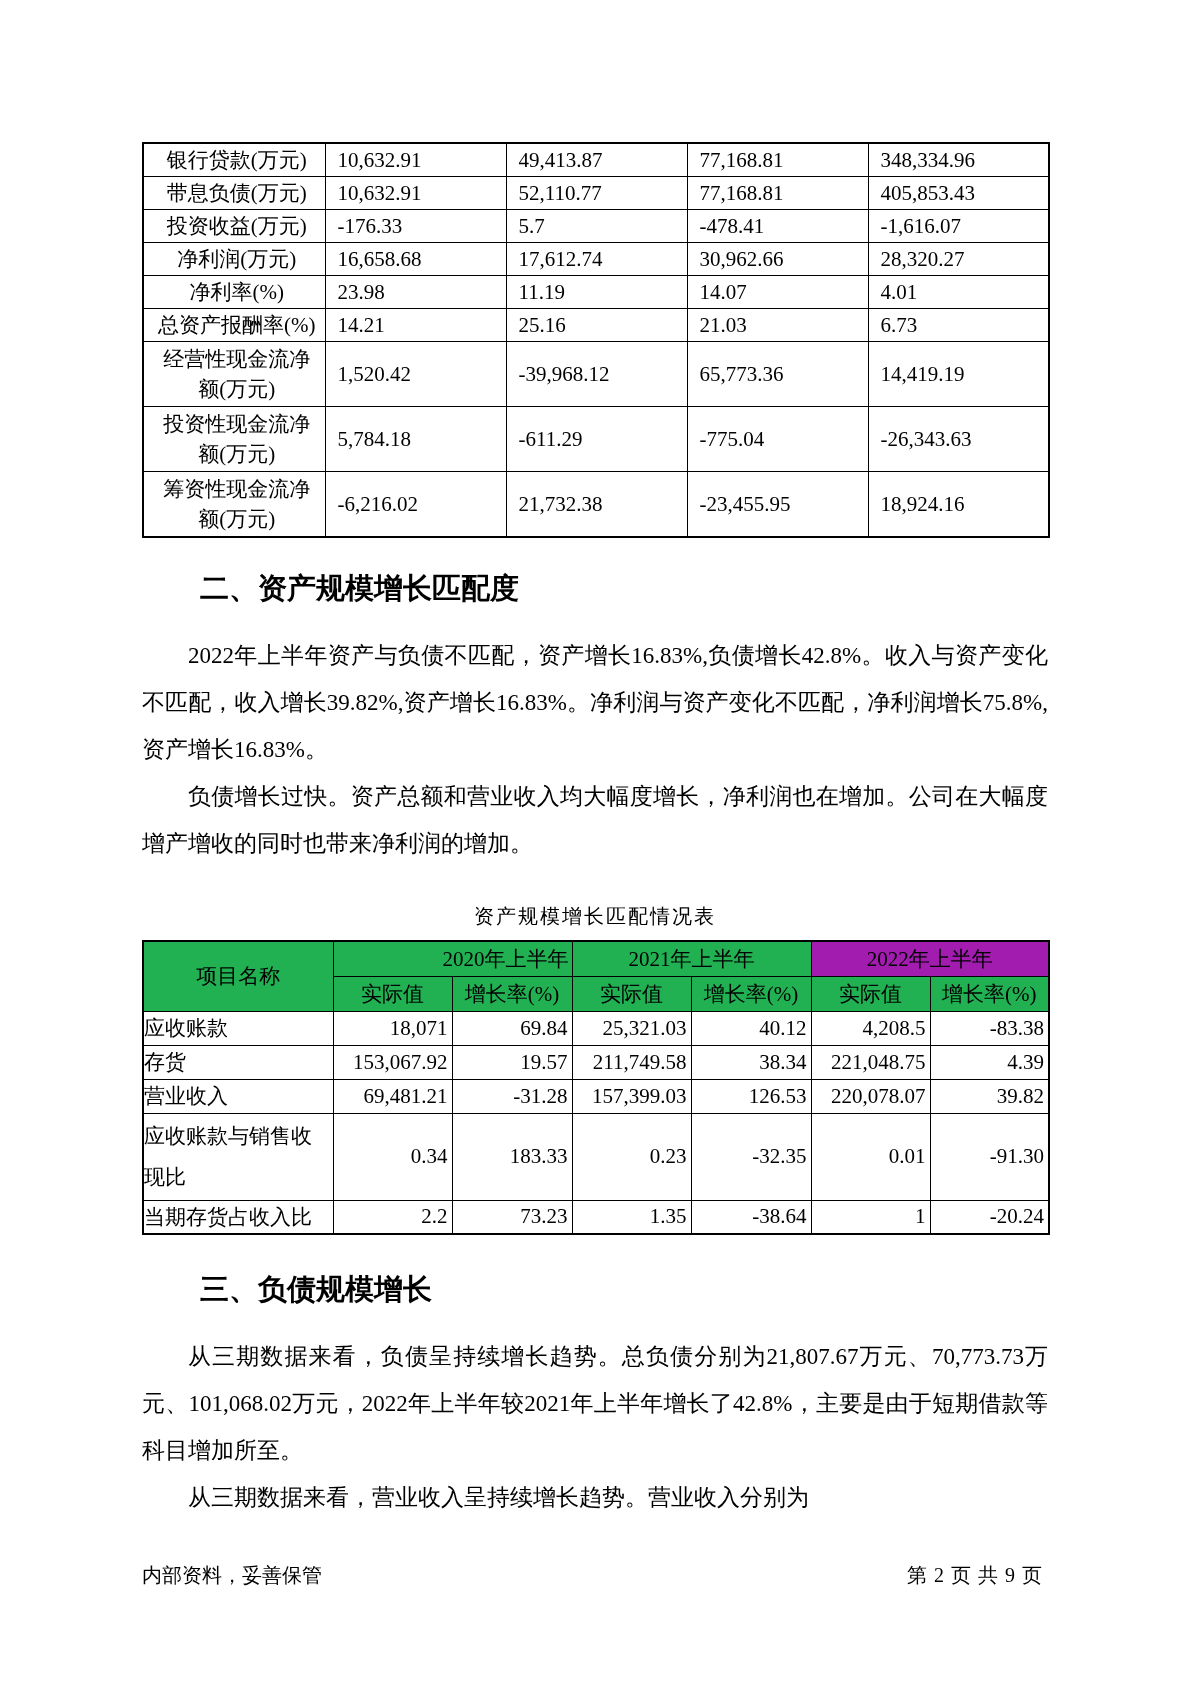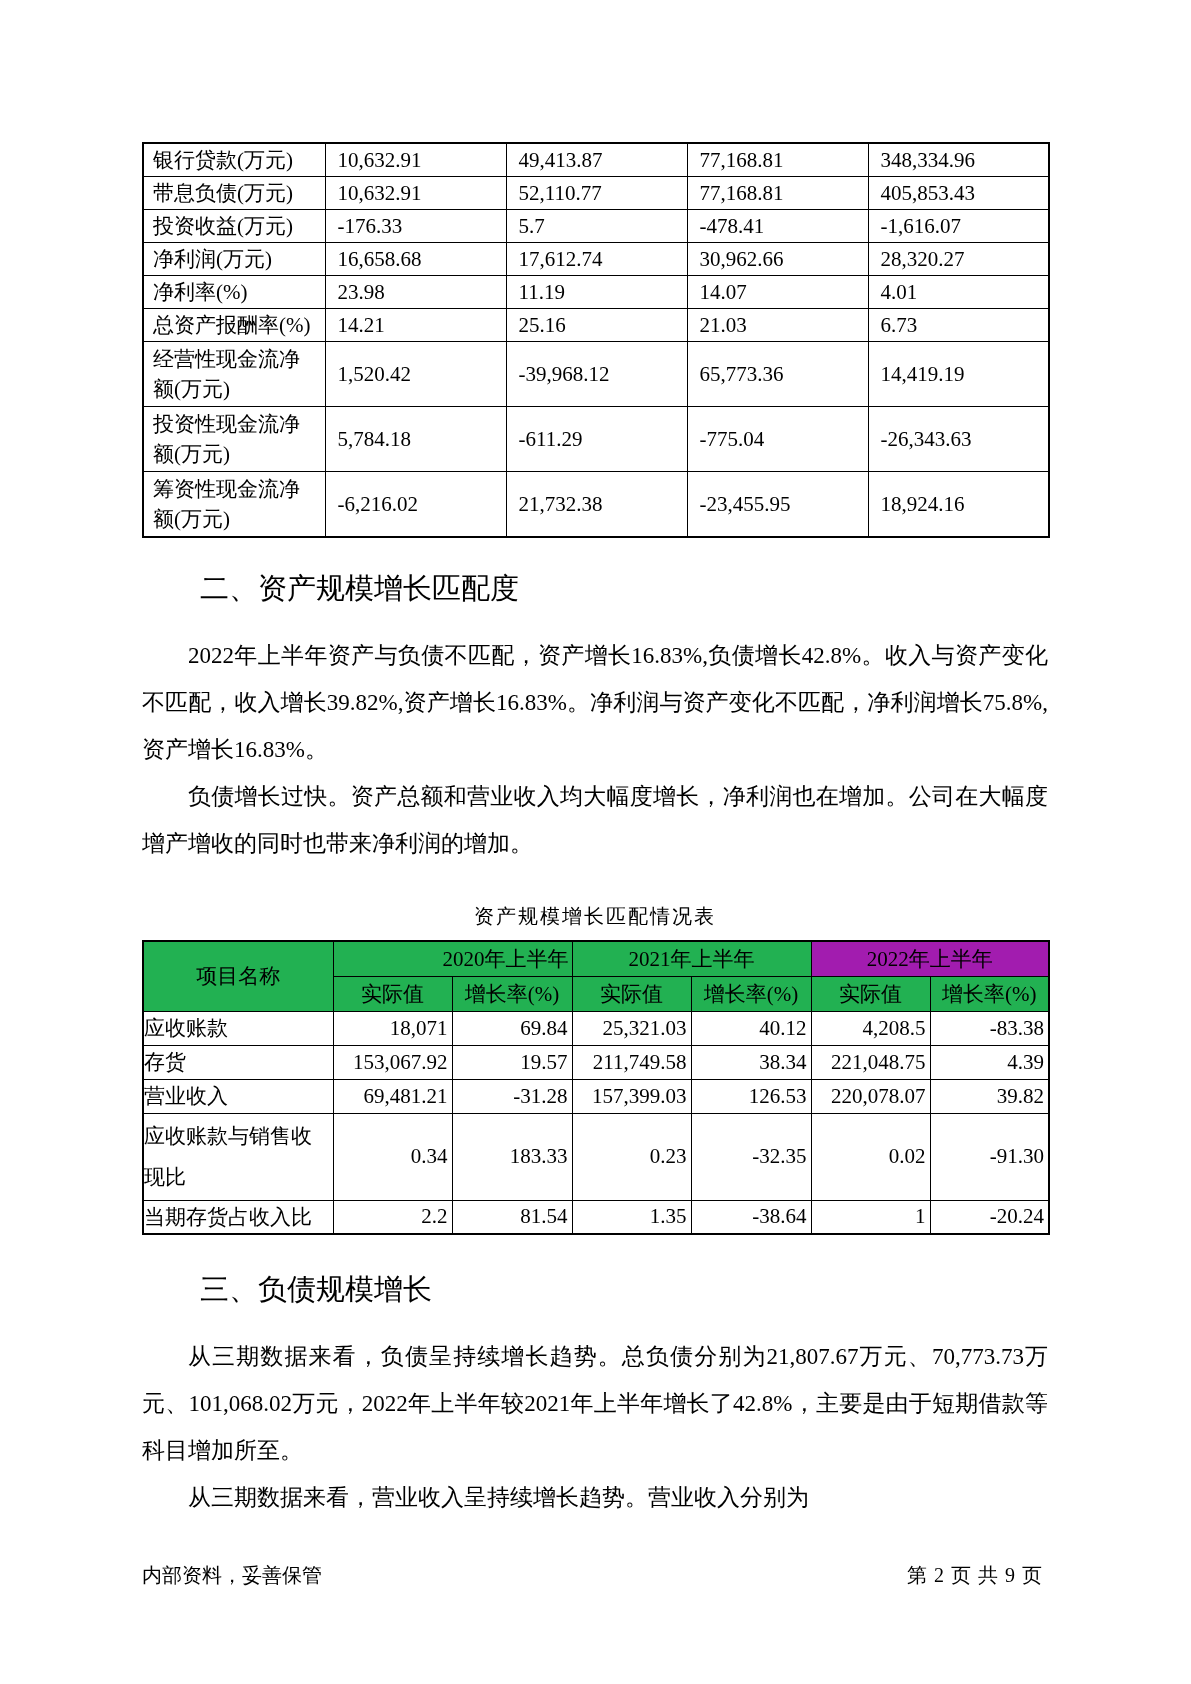--- a/index.html
+++ b/index.html
@@ -27,27 +27,27 @@
   }
   .t1 td{
     border:1px solid #000;
     padding:2px 4px 2px 9px;
     vertical-align:middle;
     text-align:left;
     overflow:hidden;
   }
   .t1 tr{height:33px;}
   .t1 tr.tall{height:64px;}
-  .t1 td.lbl{white-space:nowrap;}
+  .t1 td.lbl{white-space:nowrap;text-align:center;}
   .t1 tr.tall td.lbl{white-space:normal;line-height:30px;}
   .t1 td.val{white-space:nowrap;padding-left:12px;}
   
   .heading{
     font-family:"Liberation Sans","DejaVu Sans",sans-serif;
-    font-weight:normal;
+    font-weight:bold;
     font-size:29px;
     line-height:36px;
     margin:0;
     padding-left:58px;
   }
   .h2{margin-top:32px;}
   .h3{margin-top:36px;}
   
   .para{
     font-size:23px;
@@ -239,27 +239,27 @@
           <td class="num">126.53</td>
           <td class="num">220,078.07</td>
           <td class="num">39.82</td>
         </tr>
         <tr class="tall">
           <td class="lbl">应收账款与销售收现比</td>
           <td class="num">0.34</td>
           <td class="num">183.33</td>
           <td class="num">0.23</td>
           <td class="num">-32.35</td>
-          <td class="num">0.02</td>
+          <td class="num">0.01</td>
           <td class="num">-91.30</td>
         </tr>
         <tr>
           <td class="lbl">当期存货占收入比</td>
           <td class="num">2.2</td>
-          <td class="num">81.54</td>
+          <td class="num">73.23</td>
           <td class="num">1.35</td>
           <td class="num">-38.64</td>
           <td class="num">1</td>
           <td class="num">-20.24</td>
         </tr>
       </tbody>
     </table>
 
     <h2 class="heading h3">三、负债规模增长</h2>
     <p class="para p-after-h">从三期数据来看，负债呈持续增长趋势。总负债分别为21,807.67万元、70,773.73万元、101,068.02万元，2022年上半年较2021年上半年增长了42.8%，主要是由于短期借款等科目增加所至。</p>

